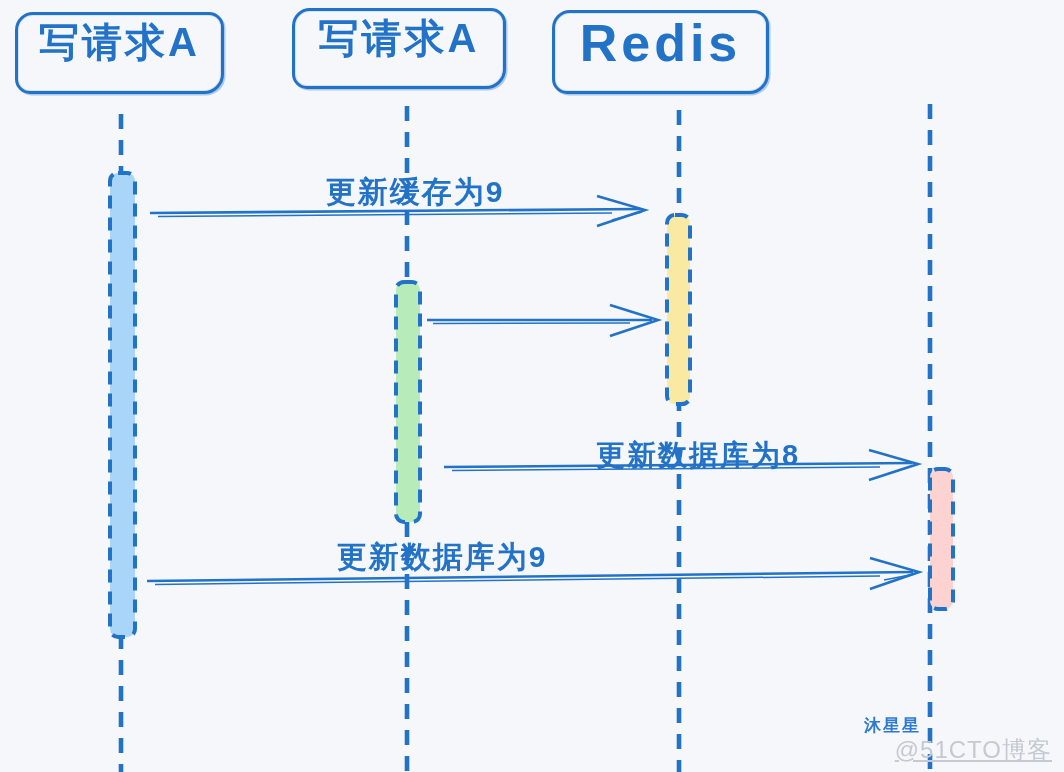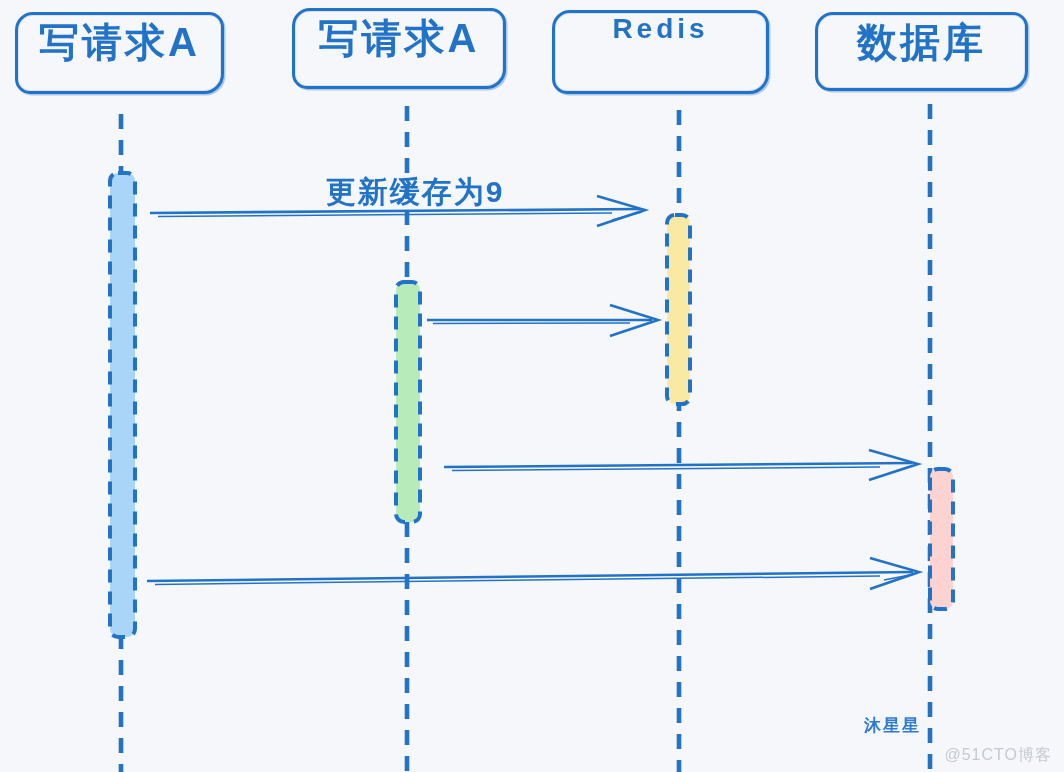--- a/index.html
+++ b/index.html
@@ -12,33 +12,33 @@
     font-family:"Liberation Sans", sans-serif;overflow:hidden;
   }
   .actor-box{
     position:absolute;border:3.5px solid var(--ink);
     border-radius:18px 15px 20px 15px;
     box-shadow:1.5px 1.5px 0 0 rgba(34,115,200,.35), inset 0 0 0 1px rgba(34,115,200,.15);
     display:flex;justify-content:center;
     color:var(--ink);font-size:40px;font-weight:600;letter-spacing:3px;
     background:var(--bg);
   }
-  .actor-box.latin{font-size:28px;letter-spacing:4px;}
+  .actor-box.latin{font-size:52px;letter-spacing:4px;}
   .msg-label{
     position:absolute;transform:translateX(-50%);
     color:var(--ink);font-size:29px;font-weight:600;letter-spacing:2px;white-space:nowrap;text-align:center;
   }
   #diagram-svg{position:absolute;left:0;top:0;}
   .wm-author{
     position:absolute;left:864px;top:714px;color:#2e7ad1;
     font-size:17px;font-weight:600;letter-spacing:2px;font-family:Liberation Serif, serif;
   }
   .wm-site{
     position:absolute;right:12px;bottom:6px;color:#c5c9d1;
-    font-size:16px;letter-spacing:1px;
+    font-size:24px;letter-spacing:1px;text-decoration:underline;
   }
 </style>
 </head>
 <body>
 
 <div id="stage">
 
   <svg id="diagram-svg" width="1064" height="772" viewBox="0 0 1064 772">
 
     <line x1="121" y1="114" x2="121" y2="772" stroke="#2273c8" stroke-width="4.6" stroke-dasharray="15 11"></line>
@@ -80,22 +80,21 @@
 
   <div class="actor-box" style="left:15px;top:12px;width:203px;height:76px">
     <span>写请求A</span>
   </div>
   <div class="actor-box" style="left:292px;top:8px;width:208px;height:75px">
     <span>写请求A</span>
   </div>
   <div class="actor-box latin" style="left:552px;top:10px;width:211px;height:78px">
     <span>Redis</span>
   </div>
-  <div class="actor-box" style="left:815px;top:12px;width:207px;height:73px">
-    <span>数据库</span>
-  </div>
 
   <div class="msg-label" style="left:415px;top:172px;font-size:30px">更新缓存为9</div>
+  <div class="msg-label" style="left:698px;top:436px">更新数据库为8</div>
+  <div class="msg-label" style="left:442px;top:537px;font-size:30px">更新数据库为9</div>
 
   <div class="wm-author">沐星星</div>
   <div class="wm-site">@51CTO博客</div>
 
 </div>
 
 </body></html>

